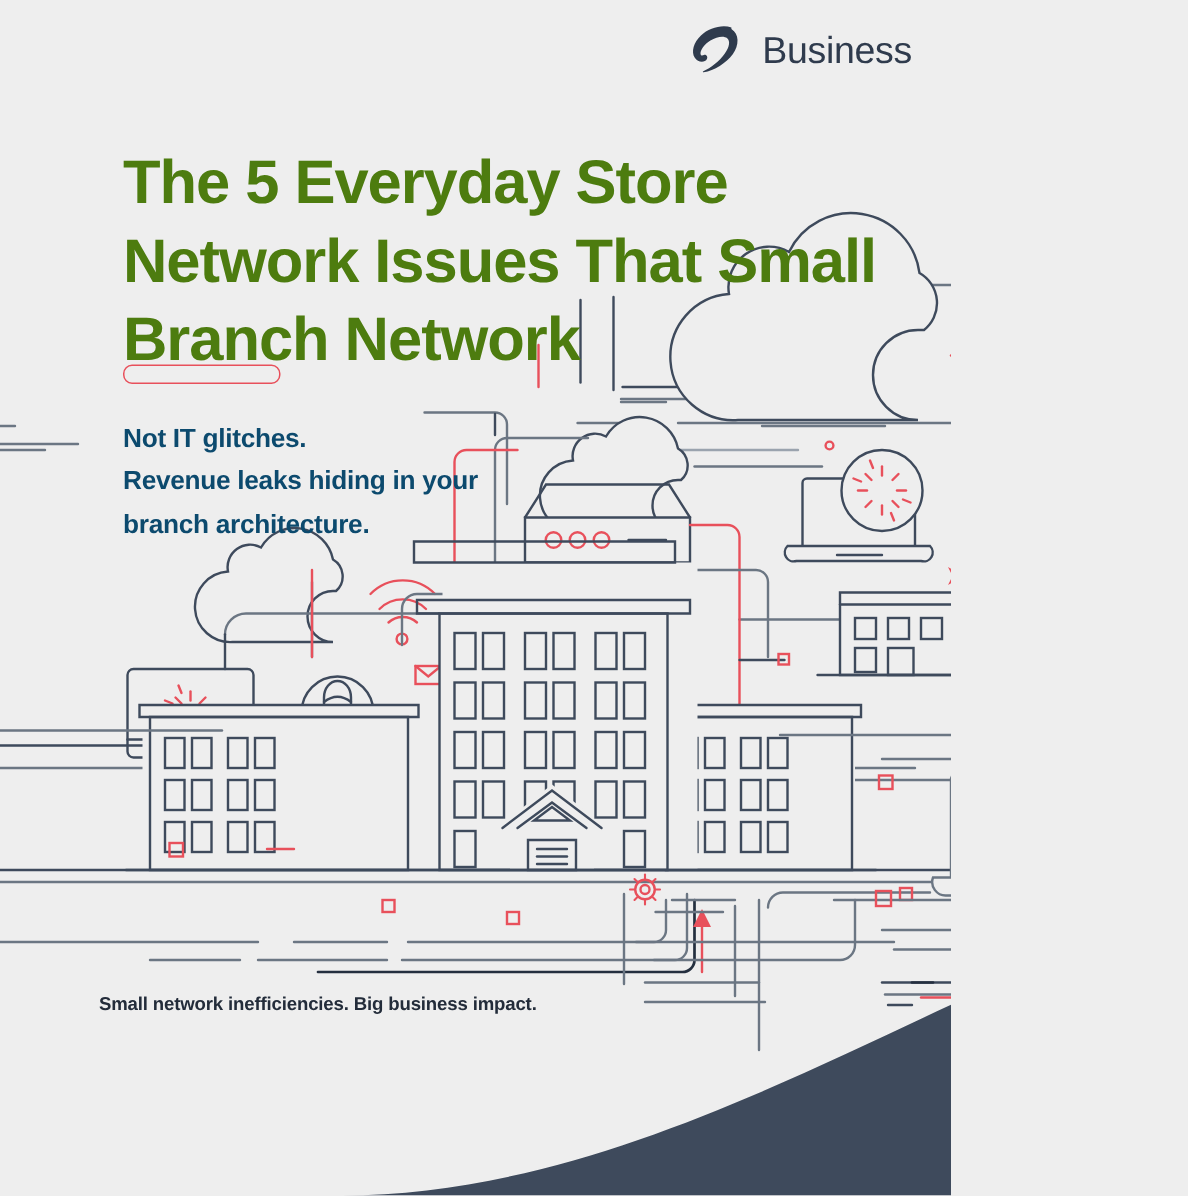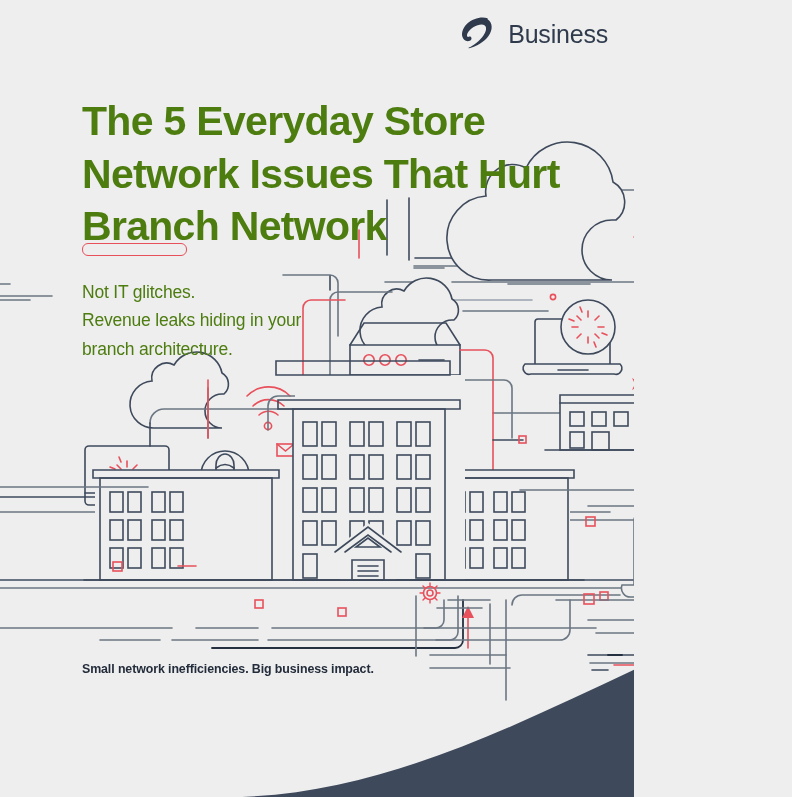--- a/index.html
+++ b/index.html
@@ -48,31 +48,31 @@
     border:1.6px solid #e8505b;
     border-radius:6px;
     z-index:5;
   }
 
   
   .subhead{
     position:absolute;left:82px;top:278px;
     width:330px;
     font-size:17.5px;
-    font-weight:normal;
+    font-weight:bold;
     line-height:1.62;
     letter-spacing:-0.2px;
-    color:#4d7c0f;
+    color:#0c4a6e;
     z-index:5;
   }
   .subhead span{display:block;}
 
   
   .footnote{
-    position:absolute;left:82px;top:662px;
+    position:absolute;left:66px;top:662px;
     font-size:12.4px;
     font-weight:bold;
     letter-spacing:-0.1px;
     color:#232c3a;
     z-index:5;
     text-align:center;
   }
 </style>
 </head>
 <body>
@@ -506,21 +506,21 @@
 
   <div class="brand">
     <svg class="brand-mark" viewBox="0 0 40 40">
       <path fill="#2f3b4d" d="M29.6 4.3C23.4 2.1 14.6 4.6 9.3 9.6 4.4 14.2 2.6 20.5 5.2 24.5c1.6 2.5 4.6 3.2 6.7 2.2 1.3-.6 1.9-1.9 1.5-3-.3-.9-1.2-1.3-2.1-1.1-.5.1-.8.4-1.2.4-.7 0-1.1-.6-1.1-1.4 0-2.4 2.6-6.1 6.6-8.6 4.4-2.7 9.1-3.3 11.2-1.5 2.2 1.9 1.5 5.9-1.7 10.4-3.5 4.9-9.3 9.5-14.2 11.6-.5.2-.4.8.2.7 7.1-1.2 15.1-6.3 19.4-12.1 4.4-6 4.4-13.5-.9-16.8z"></path>
     </svg>
     <span class="brand-text">Business</span>
   </div>
 
   <h1 class="headline">
     <span>The 5 Everyday Store</span>
-    <span>Network Issues That Hurt</span>
+    <span>Network Issues That Small</span>
     <span>Branch Network</span>
   </h1>
 
   <div class="pill"></div>
 
   <div class="subhead">
     <span>Not IT glitches.</span>
     <span>Revenue leaks hiding in your</span>
     <span>branch architecture.</span>
   </div>

